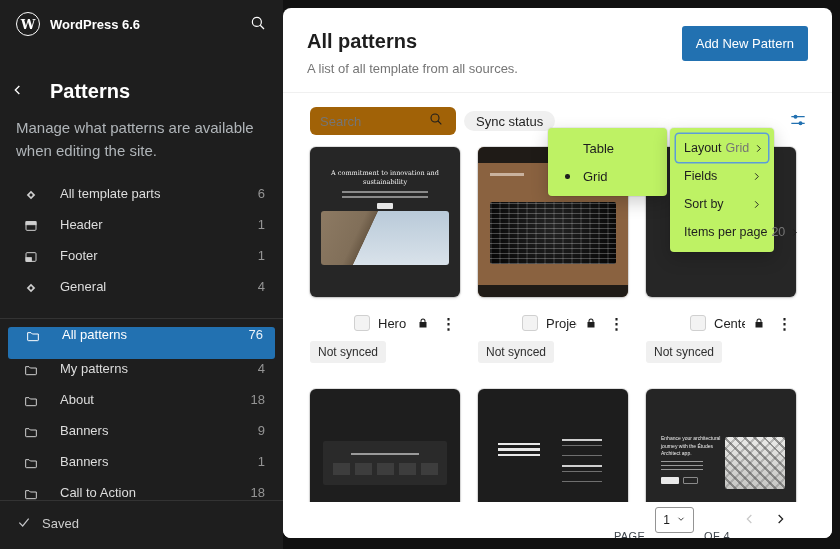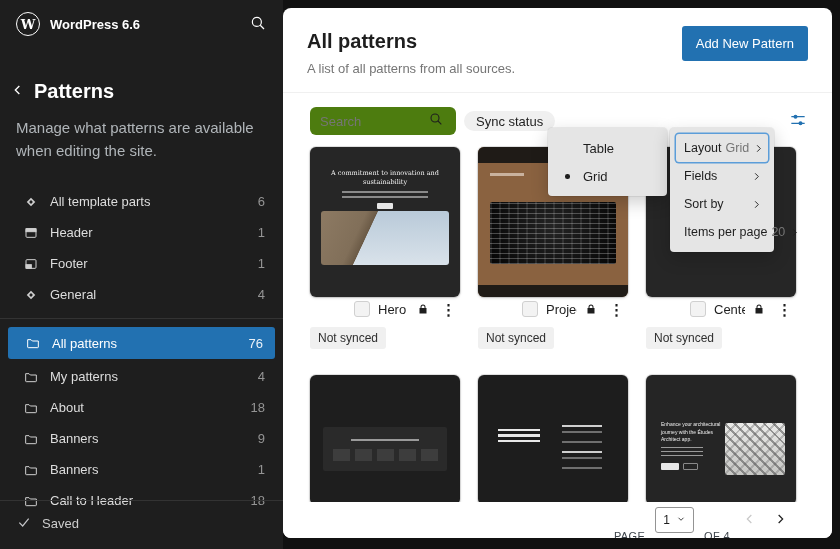--- a/index.html
+++ b/index.html
@@ -9,59 +9,59 @@
 
   
   .sidebar { position:absolute; left:0; top:0; width:283px; height:549px; background:#1e1e1e; color:#e0e0e0; }
   .sb-top { display:flex; align-items:center; gap:10px; padding:12px 16px; }
   .wp-logo { width:24px; height:24px; border:1.6px solid #fff; border-radius:50%; color:#fff;
              font-family:"DejaVu Serif", serif; font-size:13px; font-weight:bold; display:flex;
              align-items:center; justify-content:center; flex:0 0 auto; cursor:pointer; }
   .sb-app-title { font-size:13px; font-weight:600; color:#fff; flex:1; }
   .icon-btn { background:none; border:none; cursor:pointer; display:flex; align-items:center; justify-content:center; }
   .sb-back-row { display:flex; align-items:center; gap:8px; padding:32px 16px 0 10px; }
-  .sb-heading { font-size:20px; font-weight:600; color:#fff; margin-left:0; }
+  .sb-heading { font-size:20px; font-weight:600; color:#fff; margin-left:16px; }
   .sb-desc { padding:14px 16px 0 16px; font-size:15px; line-height:1.5; color:#b0b5b9; }
   .sb-nav { margin-top:24px; }
-  .sb-row { display:flex; align-items:center; gap:10px; height:31px; padding:0 18px 0 22px;
+  .sb-row { display:flex; gap:20px; height:31px; padding:0 18px 0 22px;
             font-size:13px; color:#dddddd; cursor:pointer; }
   .sb-row .cnt { margin-left:auto; color:#949494; font-size:13px; }
   .sb-row.active { background:#2271b1; color:#fff; border-radius:3px; margin:2px 8px; padding:0 12px 0 16px; height:32px; }
   .sb-row.active .cnt { color:#eaf2f9; }
   .sb-div { height:1px; background:#333; margin:8px 0; }
   .sb-icon { width:18px; height:18px; flex:0 0 auto; display:flex; align-items:center; justify-content:center; }
   .sb-footer { position:absolute; left:0; right:0; bottom:0; border-top:1px solid #333;
                display:flex; align-items:center; gap:10px; padding:13px 16px 16px; font-size:13px; color:#cccccc; }
 
   
   .frame { position:absolute; left:283px; top:8px; width:549px; height:530px; background:#fff;
            border-radius:8px; overflow:hidden; z-index:1; }
   .frame-header { position:relative; padding:22px 24px 16px; }
   .page-title { font-size:20px; font-weight:600; color:#1e1e1e; }
   .page-sub { font-size:13px; color:#757575; margin-top:8px; }
   .add-btn { position:absolute; right:24px; top:18px; background:#2271b1; color:#fff; border:none;
              font-family:inherit; font-size:13px; padding:10px 14px; border-radius:3px; cursor:pointer; }
   .frame-divider { height:1px; background:#f0f0f0; }
   .toolbar { display:flex; align-items:center; padding:14px 24px 12px 27px; }
-  .search-box { width:146px; height:28px; background:#4d7c0f; border-radius:6px; display:flex;
+  .search-box { width:146px; height:28px; background:#a16207; border-radius:6px; display:flex;
                 align-items:center; padding:0 8px 0 10px; }
   .search-box input { border:none; background:transparent; outline:none; width:108px; font-family:inherit;
                       font-size:13px; color:#1e1e1e; }
   .search-box input::placeholder { color:#757575; }
   .pill { margin-left:8px; height:20px; padding:0 12px; border:none; border-radius:14px; background:#f0f0f0;
           font-family:inherit; font-size:13px; color:#1e1e1e; cursor:pointer; }
   .filter-btn { margin-left:auto; }
 
   
   .grid-row { display:flex; gap:18px; padding-left:27px;align-items:flex-end; }
   .card { width:150px; }
   .thumb { width:150px; height:150px; border-radius:6px; position:relative; overflow:hidden;
            box-shadow:0 0 0 1px rgba(0,0,0,.10), 0 1px 3px rgba(0,0,0,.18); cursor:pointer; }
   .thumb.small { height:130px; }
-  .card-meta { display:flex; align-items:center; gap:8px; margin-top:2px; height:20px;padding-left:44px; }
+  .card-meta { display:flex; align-items:center; gap:8px; margin-top:16px; height:20px;padding-left:44px; }
   .cbx { width:16px; height:16px; border:1px solid #d0d0d0; background:#f3f3f3; border-radius:3px; flex:0 0 auto; cursor:pointer; }
   .card-title { font-size:13px; color:#1e1e1e; flex:1; white-space:nowrap; overflow:hidden; }
   .lock { flex:0 0 auto; display:flex; }
   .kebab { font-size:15px; font-weight:bold; color:#1e1e1e; line-height:1; letter-spacing:0; cursor:pointer;
            background:none; border:none; padding:0 4px; font-family:inherit; }
   .badge { display:inline-block; margin-top:8px; background:#f0f0f0; color:#2f2f2f; font-size:12px;
            padding:4px 8px; border-radius:3px; }
   .row2 { margin-top:26px; }
 
   
@@ -105,21 +105,21 @@
   .t6-btns { position:absolute; left:15px; top:88px; display:flex; gap:4px; }
   .t6-btn1 { width:18px; height:7px; background:#e8e8e8; border-radius:1px; }
   .t6-btn2 { width:15px; height:7px; border:1px solid #8a8a8a; border-radius:1px; }
   .t6-photo { position:absolute; right:11px; top:48px; width:60px; height:52px; border-radius:2px;
               background:
                 repeating-linear-gradient(45deg, rgba(80,80,80,.55) 0 2px, rgba(0,0,0,0) 2px 7px),
                 repeating-linear-gradient(-45deg, rgba(140,140,140,.5) 0 2px, rgba(0,0,0,0) 2px 7px),
                 linear-gradient(180deg, #eaeae8, #c6c6c3); }
 
   
-  .menu { position:absolute; background:#e5e5e5; border-radius:4px; z-index:6;
+  .menu { position:absolute; background:#bef264; border-radius:4px; z-index:6;
           box-shadow:0 0 0 1px rgba(0,0,0,.06), 0 6px 18px rgba(0,0,0,.20); padding:6px; }
   .menu-a { left:265px; top:120px; width:119px; }
   .menu-a .mi { position:relative; height:28px; display:flex; align-items:center; padding-left:29px;
                 font-size:13px; color:#1e1e1e; border-radius:3px; cursor:pointer; }
   .dot { position:absolute; left:11px; top:12px; width:4.5px; height:4.5px; border-radius:50%; background:#1e1e1e; }
   .menu-b { left:387px; top:120px; width:104px; }
   .menu-b .mi { height:28px; display:flex; align-items:center; gap:4px; padding:0 6px 0 8px;
                 font-size:12.5px; color:#1e1e1e; border-radius:3px; cursor:pointer; }
   .menu-b .mi .lbl { flex:1; white-space:nowrap; }
   .menu-b .mi .val { color:#757575; white-space:nowrap; }
@@ -263,40 +263,40 @@
         <span>Banners</span>
         <span class="cnt">1</span>
       </div>
 
       <div class="sb-row">
         <span class="sb-icon">
           <svg width="16" height="16" viewBox="0 0 24 24" fill="none" stroke="#cfcfcf" stroke-width="1.5">
               <path d="M4 7h5l2 2h9v9a1 1 0 0 1-1 1H5a1 1 0 0 1-1-1V7z"></path>
             </svg>
         </span>
-        <span>Call to Header</span>
+        <span>Call to Action</span>
         <span class="cnt">18</span>
       </div>
     </div>
 
     <div class="sb-footer">
       <span>
         <svg width="16" height="16" viewBox="0 0 24 24" fill="none" stroke="#c3c4c7" stroke-width="1.8">
             <polyline points="5,13 10,18 19,7"></polyline>
           </svg>
       </span>
       <span>Saved</span>
     </div>
   </div>
 
   <div class="frame">
 
     <div class="frame-header">
       <div class="page-title">All patterns</div>
-      <div class="page-sub">A list of all patterns from all sources.</div>
+      <div class="page-sub">A list of all template from all sources.</div>
       <button class="add-btn">Add New Pattern</button>
     </div>
     <div class="frame-divider"></div>
 
     <div class="toolbar">
       <div class="search-box">
         <input type="text" placeholder="Search" style="">
         <span>
           <svg width="16" height="16" viewBox="0 0 24 24" fill="none" stroke="#1e1e1e" stroke-width="1.6">
             <circle cx="10.5" cy="10.5" r="6"></circle>

